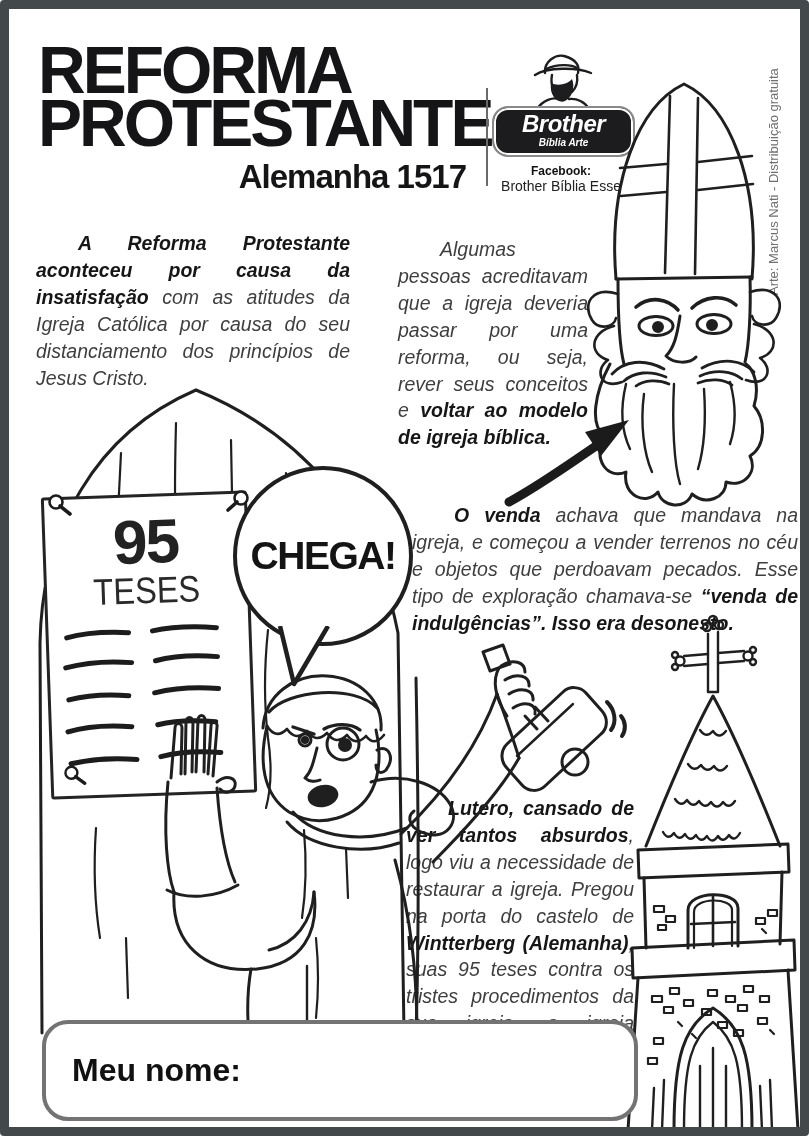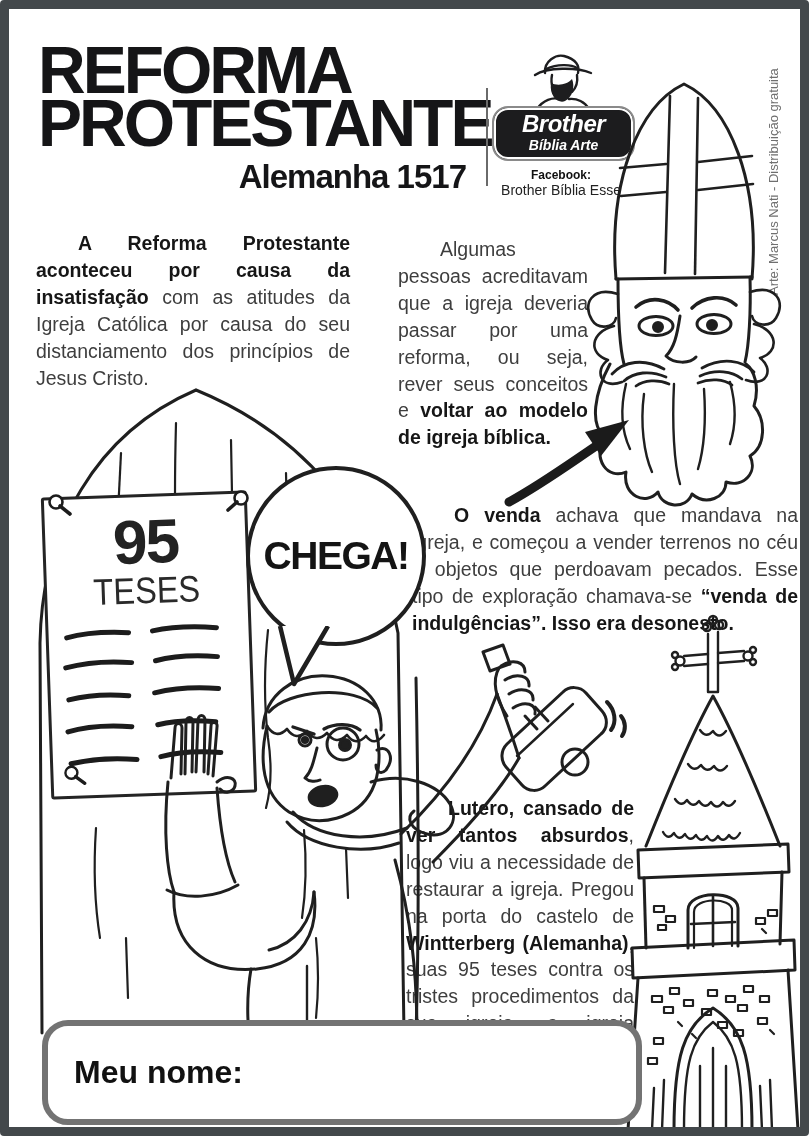--- a/index.html
+++ b/index.html
@@ -12,44 +12,44 @@
 
   
   .title-block{left:38px;top:44px;width:428px;}
   .title-line{font-size:66px;font-weight:900;letter-spacing:-3px;line-height:.80;color:#151517;white-space:nowrap;}
   .subtitle{text-align:right;font-size:33px;font-weight:800;letter-spacing:-1px;margin-top:8px;color:#151517;}
   .divider{left:486px;top:88px;width:2px;height:98px;background:#6a6a6a;}
   .logo{left:492px;top:52px;width:138px;text-align:center;}
   .badge{display:inline-block;background:#1c1c1e;color:#fff;border:2px solid #8a8a8a;
          border-radius:16px;padding:4px 28px 7px;box-shadow:inset 0 0 0 2px #ffffff;margin-top:-8px;}
   .badge-l1{font-size:24px;font-weight:800;font-style:italic;letter-spacing:-.5px;line-height:1;}
-  .badge-l2{font-size:14px;font-weight:800;font-style:italic;line-height:1;margin-top:2px;}
+  .badge-l2{font-size:10px;font-weight:800;font-style:italic;line-height:1;margin-top:2px;}
   .fb-label{font-size:12px;font-weight:800;margin-top:7px;color:#111;}
   .fb-name{font-size:14px;color:#222;}
   .credit{left:766px;top:295px;width:252px;height:18px;transform:rotate(-90deg);transform-origin:0 0;
           font-size:13px;color:#6f6f6f;white-space:nowrap;}
 
   
-  .para{position:absolute;text-align:justify;font-size:19.5px;line-height:1.38;color:#3e3e3e;text-indent:42px;margin:0;}
+  .para{position:absolute;text-align:justify;font-size:19.5px;line-height:1.38;color:#3e3e3e;text-indent:42px;margin:0;font-style:italic;}
   .para b{color:#161616;font-weight:800;}
   .p1{left:36px;top:230px;width:314px;}
   .p2{left:398px;top:236px;width:190px;}
   .p3{left:412px;top:502px;width:386px;}
   .p4{left:406px;top:795px;width:228px;}
 
   
   svg.art{position:absolute;overflow:visible;}
   .paper{left:46px;top:494px;width:200px;height:296px;background:#fff;border:3px solid #242424;
          border-radius:3px;transform:rotate(-2deg);z-index:3;text-align:center;}
   .theses-num{font-size:62px;font-weight:900;letter-spacing:-2px;line-height:1;margin-top:14px;color:#222;}
   .theses-word{font-size:37px;font-weight:400;line-height:.95;color:#2a2a2a;display:inline-block;transform:scaleX(.88);}
-  .bubble{left:246px;top:466px;width:172px;height:172px;background:#fff;border:4.5px solid #1f1f1f;border-radius:50%;
+  .bubble{left:233px;top:466px;width:172px;height:172px;background:#fff;border:4.5px solid #1f1f1f;border-radius:50%;
           z-index:5;display:flex;align-items:center;justify-content:center;}
   .bubble-text{font-size:39px;font-weight:900;letter-spacing:-1.5px;color:#141414;}
-  .name-box{left:42px;top:1020px;width:588px;height:93px;background:#fff;border:6px solid #737373;border-radius:26px;
+  .name-box{left:42px;top:1020px;width:588px;height:93px;background:#fff;border:4px solid #737373;border-radius:26px;
             z-index:10;display:flex;align-items:center;}
   .name-label{font-size:32px;font-weight:800;color:#111;padding-left:26px;}
 </style>
 </head>
 <body>
 
 <div class="abs title-block">
   <div class="title-line">REFORMA</div>
   <div class="title-line">PROTESTANTE</div>
   <div class="subtitle">Alemanha 1517</div>

